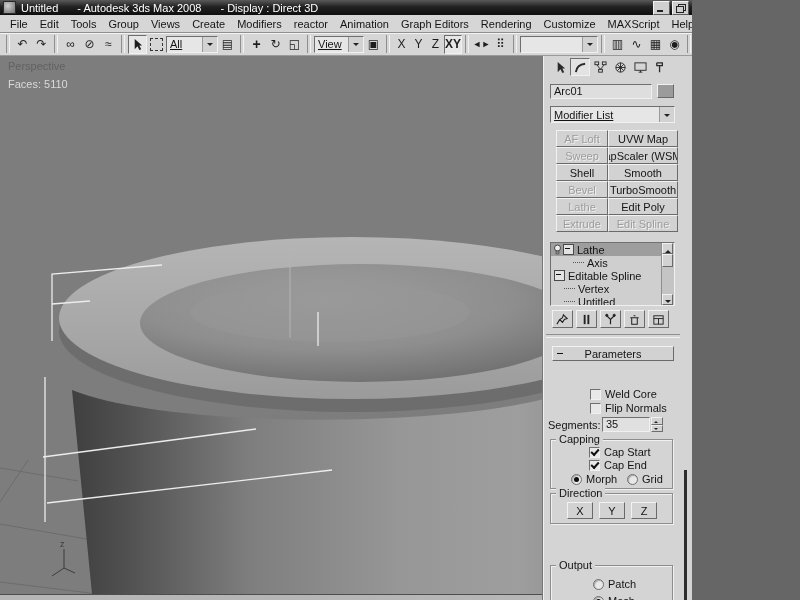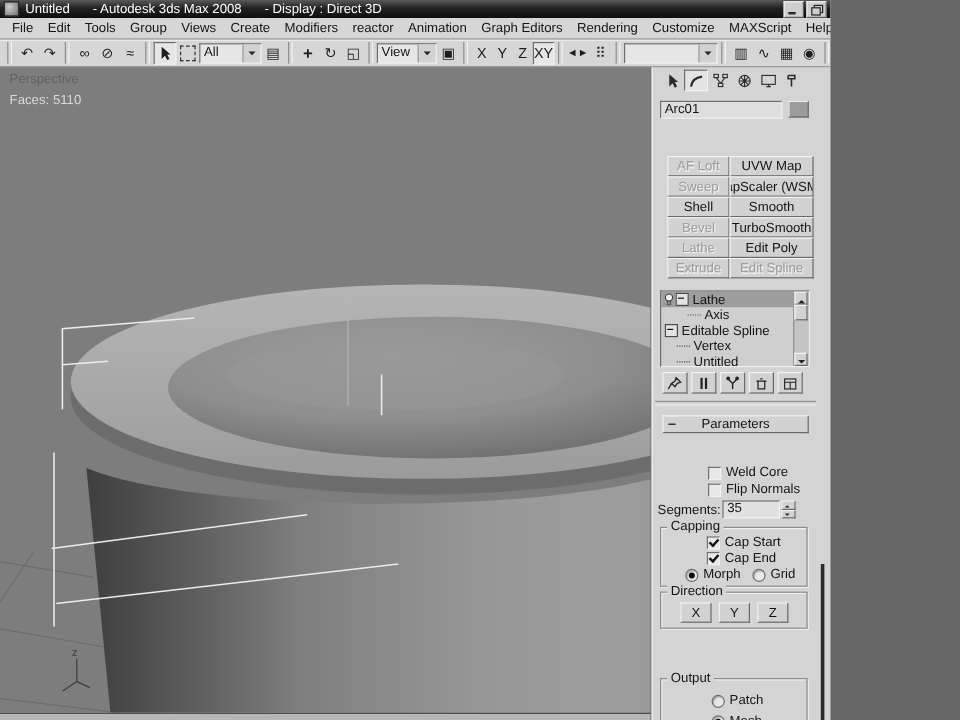--- a/index.html
+++ b/index.html
@@ -20,25 +20,25 @@
   .wbtn.res::before{content:"";position:absolute;left:3px;top:4px;width:6px;height:5px;border:1px solid #222;background:#cfcfcf;z-index:1;}
   
   .menubar{height:17px;background:#d6d6d6;display:flex;align-items:center;padding-left:4px;
            border-bottom:1px solid #8f8f8f;}
   .mi{padding:1px 6px;white-space:nowrap;}
   
   .toolbar{height:22px;background:#d6d6d6;display:flex;align-items:center;padding-left:3px;
            border-bottom:1px solid #9a9a9a;box-shadow:inset 0 1px 0 #f2f2f2;overflow:hidden;}
   .tbtn{min-width:19px;height:19px;display:flex;align-items:center;justify-content:center;
         color:#1d1d1d;font-size:12px;line-height:1;flex:0 0 auto;}
-  .tbtn.pressed{border:1px solid;border-color:#6e6e6e #f0f0f0 #f0f0f0 #6e6e6e;background:#e6e6e6;box-sizing:border-box;}
+  .tbtn.pressed{border:1px solid;border-color:#6e6e6e #f0f0f0 #f0f0f0 #6e6e6e;background:#e6e6e6;box-sizing:border-box;font-weight:bold;}
   .vsep{width:2px;height:18px;border-left:1px solid #8e8e8e;border-right:1px solid #f2f2f2;margin:0 3px;flex:0 0 auto;}
   .combo{display:inline-flex;align-items:center;height:17px;background:#e6e6e6;border:1px solid;
          border-color:#6e6e6e #f0f0f0 #f0f0f0 #6e6e6e;box-sizing:border-box;flex:0 0 auto;}
-  .combo .cval{flex:1;padding:0 3px;overflow:hidden;white-space:nowrap;text-align:left;}
+  .combo .cval{flex:1;padding:0 3px;overflow:hidden;white-space:nowrap;text-align:left;text-decoration:underline;}
   .combo .cbtn{width:14px;align-self:stretch;background:#d2d2d2;border-left:1px solid #9a9a9a;
                display:flex;align-items:center;justify-content:center;}
   .combo .cbtn::after{content:"";border:3.5px solid transparent;border-top-color:#222;margin-top:4px;}
   .dashedbox{width:11px;height:11px;border:1px dashed #333;}
   .axbtn{min-width:17px;}
   
   .main{display:flex;height:544px;}
   .vp{position:relative;width:652px;height:544px;background:#7d7d7d;overflow:hidden;}
   .vp .strip{position:absolute;left:0;bottom:0;width:100%;height:6px;background:#b6b6b6;border-top:1px solid #4e4e4e;box-sizing:border-box;}
   .vplabel{position:absolute;left:8px;top:4px;color:#616161;}
@@ -323,20 +323,24 @@
               <svg width="13" height="13" viewBox="0 0 14 14" stroke="#2a2a2a" fill="none">
                 <path d="M3,2 L9,2 L9,5 L6,5 L6,12 M3,2 L3,5 L6,5" stroke-width="1.4"></path>
               </svg>
             </span>
         </span>
       </div>
 
       <div class="namefield">Arc01</div>
       <div class="swatch"></div>
 
+      <div class="combo modlist">
+        <span class="cval">Modifier List</span>
+        <span class="cbtn"></span>
+      </div>
 
       <div class="mgrid">
         <span class="pbtn dis">AF Loft</span>
         <span class="pbtn">UVW Map</span>
         <span class="pbtn dis">Sweep</span>
         <span class="pbtn">apScaler (WSM</span>
         <span class="pbtn">Shell</span>
         <span class="pbtn">Smooth</span>
         <span class="pbtn dis">Bevel</span>
         <span class="pbtn">TurboSmooth</span>

